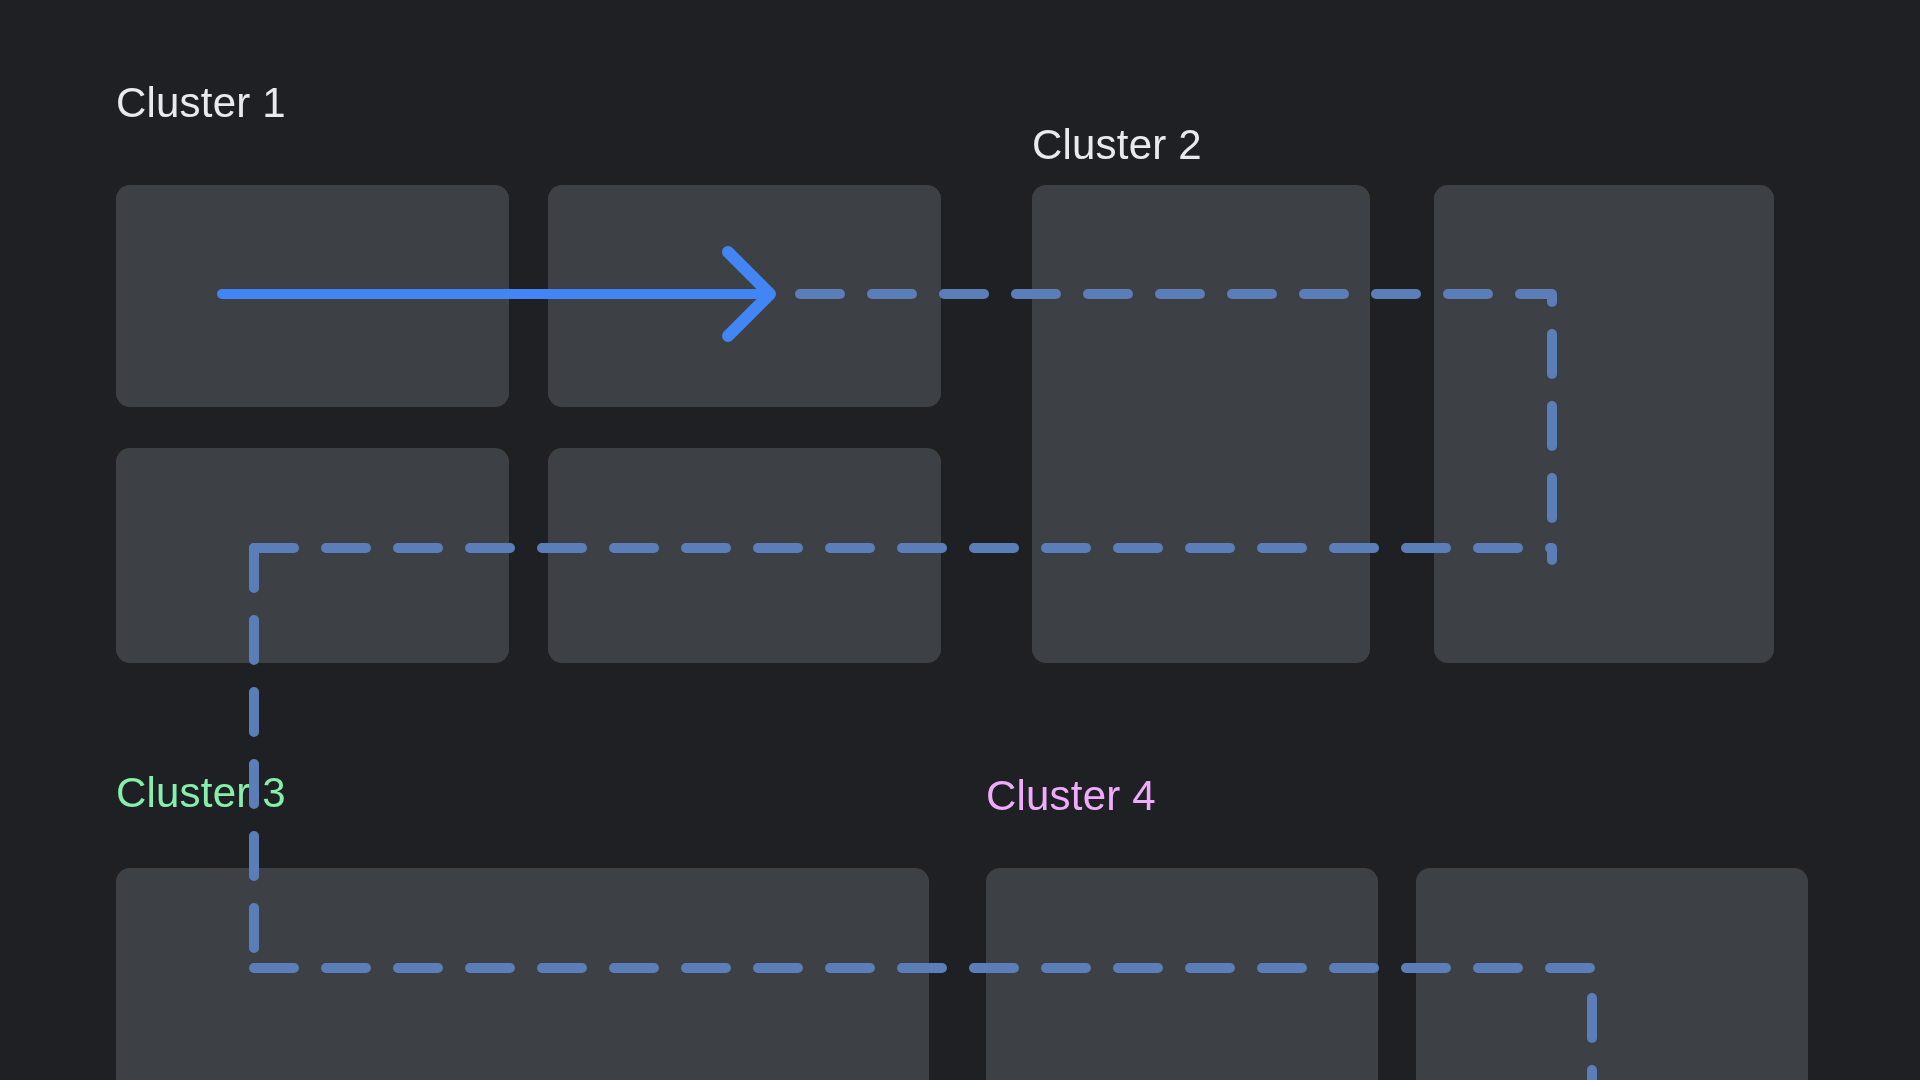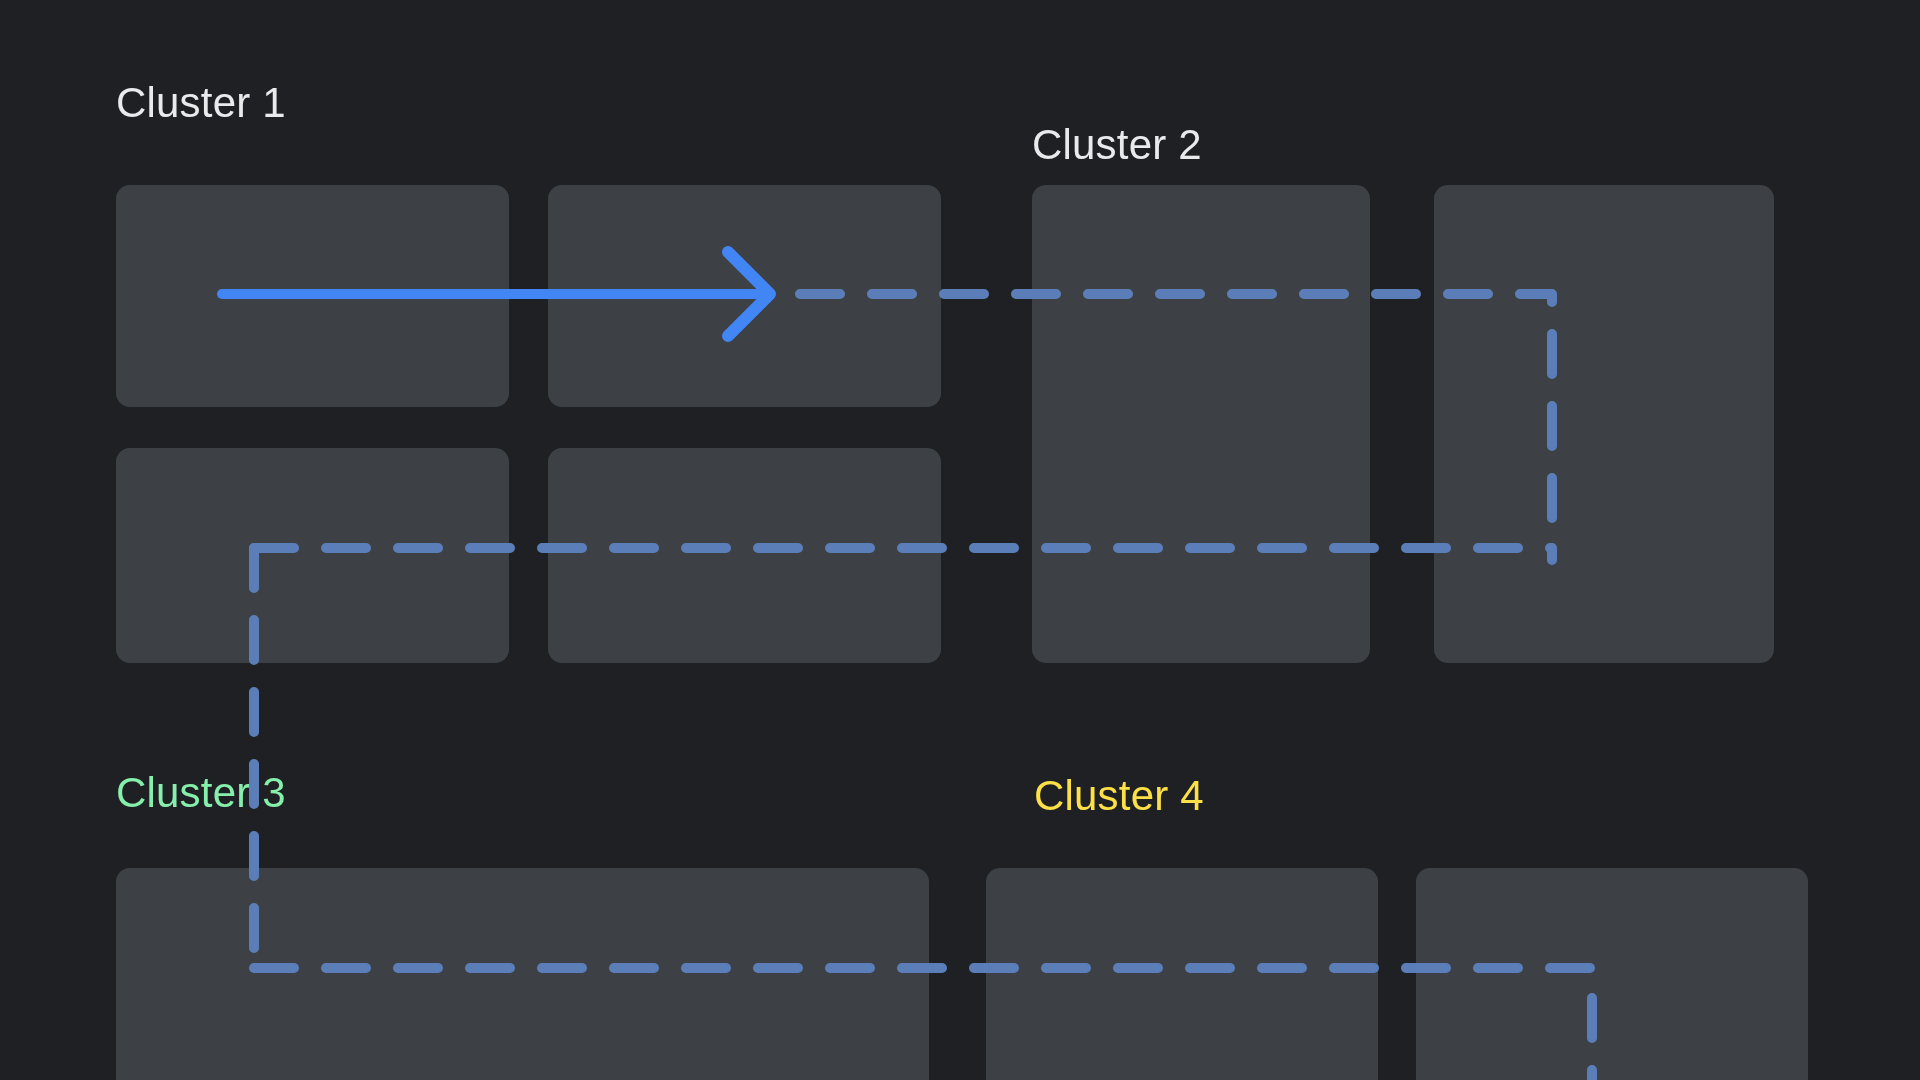--- a/index.html
+++ b/index.html
@@ -55,14 +55,14 @@
       <polyline points="222,294 760,294" fill="none" stroke="#4285f4" stroke-width="10" stroke-linecap="round" stroke-linejoin="round"></polyline>
       <polyline points="728,252 770,294 728,336" fill="none" stroke="#4285f4" stroke-width="12" stroke-linecap="round" stroke-linejoin="round"></polyline>
       <polyline points="800,294 1552,294 1552,560" fill="none" stroke="#5b7eb8" stroke-width="10" stroke-linecap="round" stroke-linejoin="round" stroke-dasharray="40 32"></polyline>
       <polyline points="254,548 1552,548" fill="none" stroke="#5b7eb8" stroke-width="10" stroke-linecap="round" stroke-linejoin="round" stroke-dasharray="40 32"></polyline>
       <polyline points="254,548 254,968" fill="none" stroke="#5b7eb8" stroke-width="10" stroke-linecap="round" stroke-linejoin="round" stroke-dasharray="40 32"></polyline>
       <polyline points="254,968 1592,968 1592,1080" fill="none" stroke="#5b7eb8" stroke-width="10" stroke-linecap="round" stroke-linejoin="round" stroke-dasharray="40 32"></polyline>
     </svg>
     <div class="cluster-label" style="left: 116px; top: 82px; color: rgb(233, 234, 236);">Cluster 1</div>
     <div class="cluster-label" style="left: 1032px; top: 82px; color: rgb(233, 234, 236); margin-top: 42px;">Cluster 2</div>
     <div class="cluster-label" style="left: 116px; top: 772px; color: #86efac;">Cluster 3</div>
-    <div class="cluster-label" style="left: 1034px; top: 775px; color: #fde047; text-align: right;">Cluster 4</div>
+    <div class="cluster-label" style="left: 986px; top: 775px; color: #f0abfc; text-align: right;">Cluster 4</div>
   </div>
 
 </body></html>

